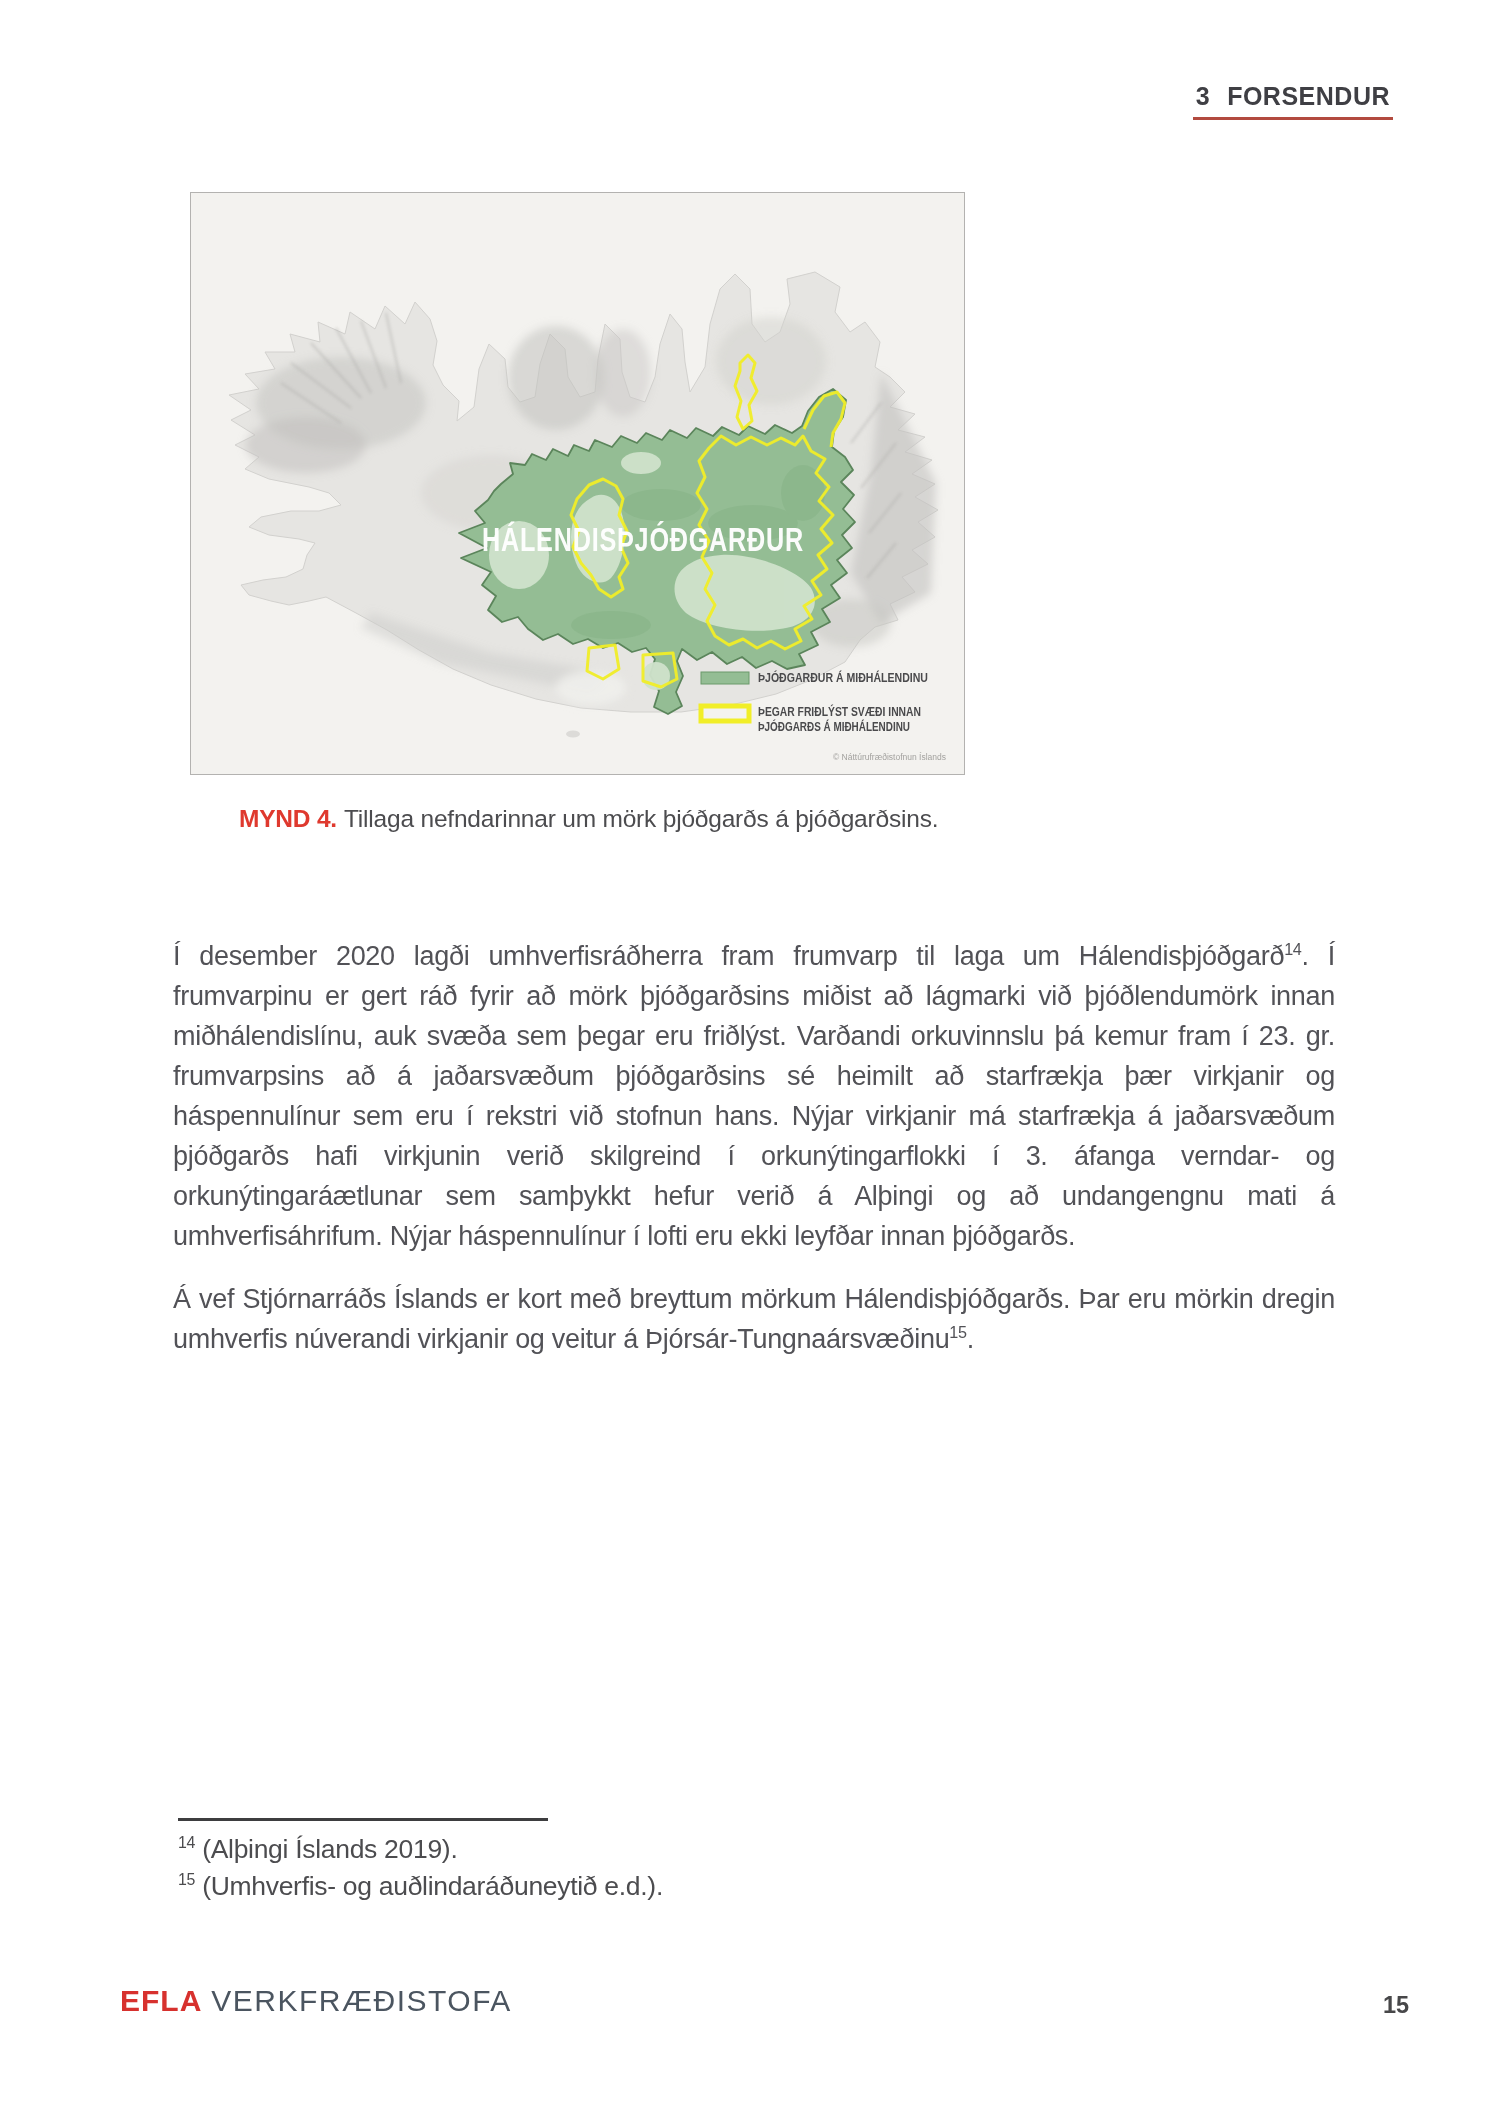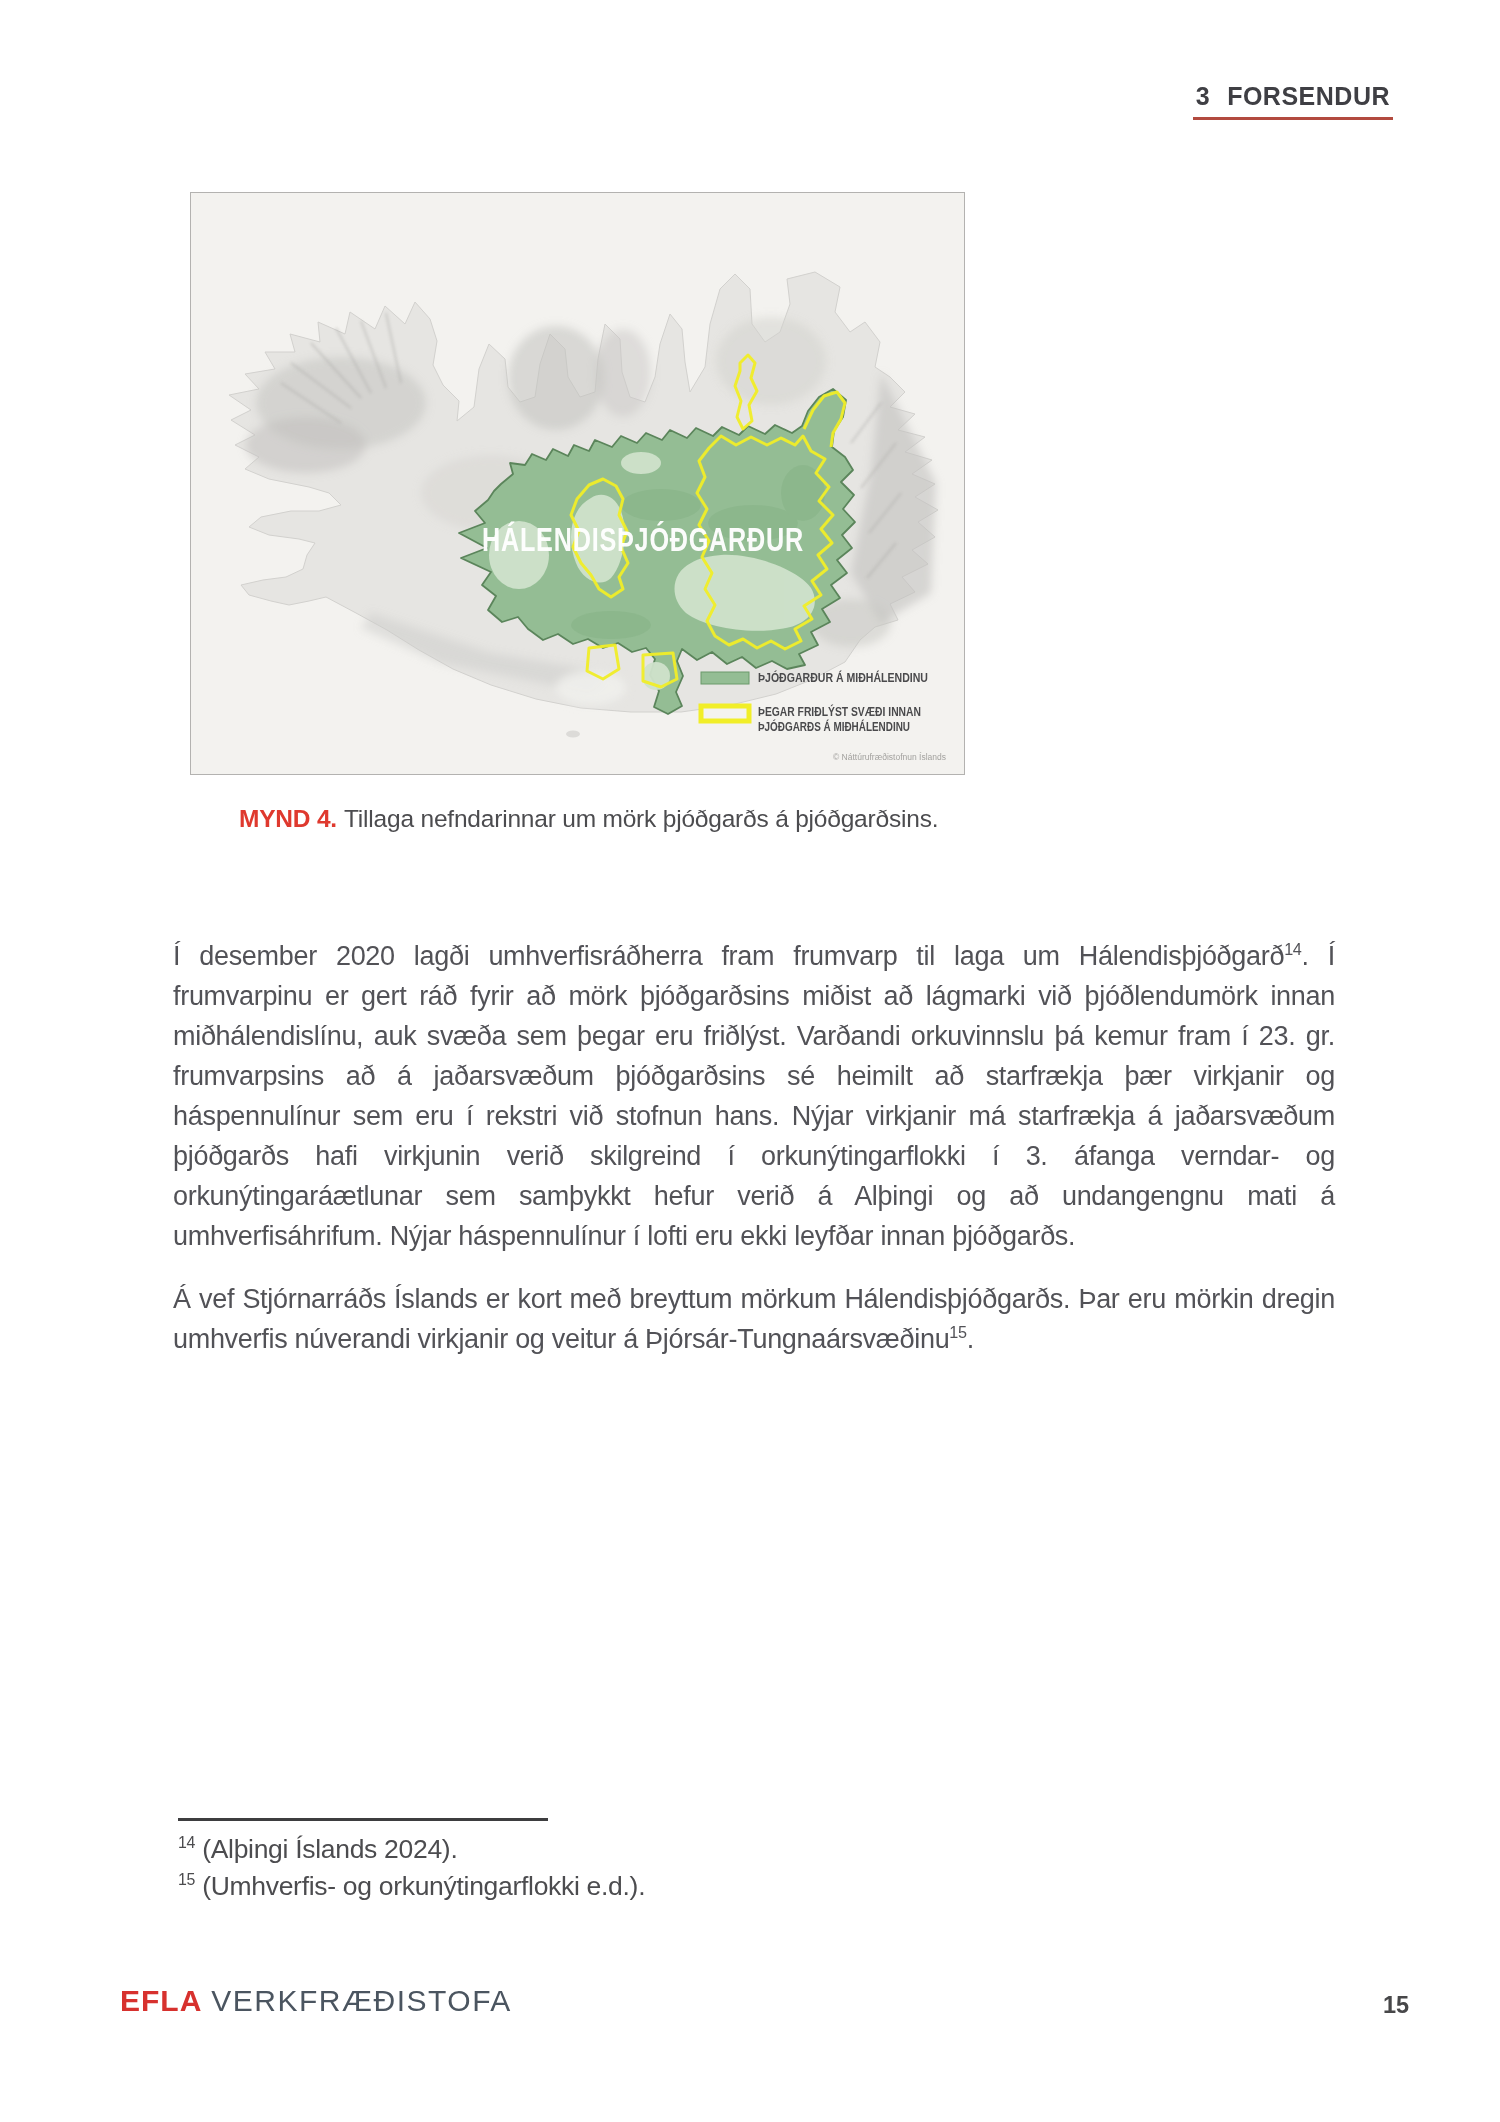--- a/index.html
+++ b/index.html
@@ -193,22 +193,22 @@
     <span class="caption-label">MYND 4.</span><span>Tillaga nefndarinnar um mörk þjóðgarðs á þjóðgarðsins.</span>
   </div>
 
   <div class="body-text">
     <p><span>Í desember 2020 lagði umhverfisráðherra fram frumvarp til laga um Hálendisþjóðgarð</span><sup>14</sup><span>. Í frumvarpinu er gert ráð fyrir að mörk þjóðgarðsins miðist að lágmarki við þjóðlendumörk innan miðhálendislínu, auk svæða sem þegar eru friðlýst. Varðandi orkuvinnslu þá kemur fram í 23. gr. frumvarpsins að á jaðarsvæðum þjóðgarðsins sé heimilt að starfrækja þær virkjanir og háspennulínur sem eru í rekstri við stofnun hans. Nýjar virkjanir má starfrækja á jaðarsvæðum þjóðgarðs hafi virkjunin verið skilgreind í orkunýtingarflokki í 3. áfanga verndar- og orkunýtingaráætlunar sem samþykkt hefur verið á Alþingi og að undangengnu mati á umhverfisáhrifum. Nýjar háspennulínur í lofti eru ekki leyfðar innan þjóðgarðs.</span></p>
     <p><span>Á vef Stjórnarráðs Íslands er kort með breyttum mörkum Hálendisþjóðgarðs. Þar eru mörkin dregin umhverfis núverandi virkjanir og veitur á Þjórsár-Tungnaársvæðinu</span><sup>15</sup><span>.</span></p>
   </div>
 
   <div class="footnote-divider"></div>
   <div class="footnotes">
-    <div><sup>14</sup><span> (Alþingi Íslands 2024).</span></div>
-    <div><sup>15</sup><span> (Umhverfis- og orkunýtingarflokki e.d.).</span></div>
+    <div><sup>14</sup><span> (Alþingi Íslands 2019).</span></div>
+    <div><sup>15</sup><span> (Umhverfis- og auðlindaráðuneytið e.d.).</span></div>
   </div>
 
   <div class="footer-logo">
     <span class="efla">EFLA</span><span class="suffix">VERKFRÆÐISTOFA</span>
   </div>
   <div class="page-number">15</div>
 
 </div>
 
 </body></html>

